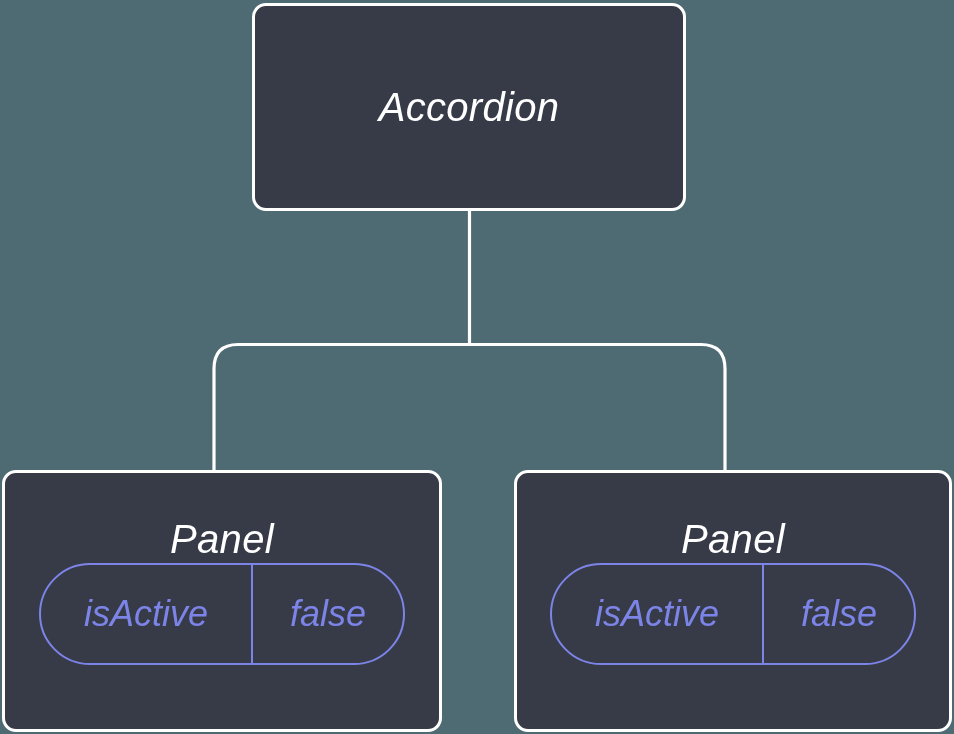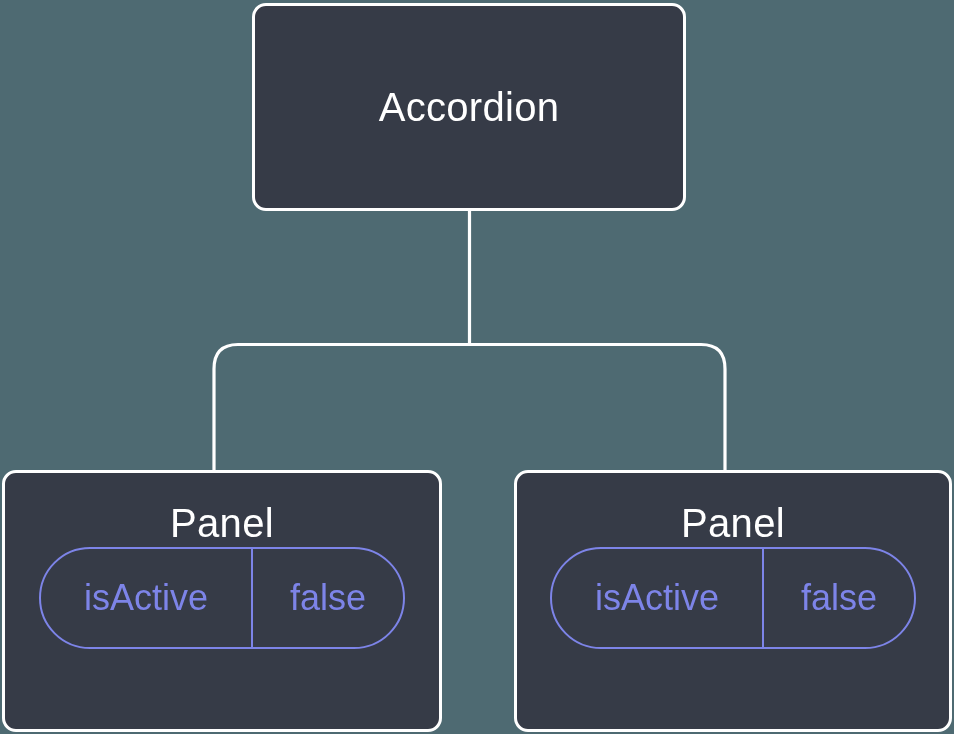--- a/index.html
+++ b/index.html
@@ -8,20 +8,21 @@
     width: 954px;
     height: 734px;
     overflow: hidden;
     background: var(--background, #4e6a72);
     font-family: "Liberation Sans", "DejaVu Sans", sans-serif;
   }
   .stage {
     position: relative;
     width: 954px;
     height: 734px;
+    font-style: italic;
   }
   .connectors {
     position: absolute;
     left: 0;
     top: 0;
     width: 954px;
     height: 734px;
     pointer-events: none;
   }
   .connectors path {
@@ -51,21 +52,21 @@
     top: 3px;
     width: 434px;
     height: 208px;
     justify-content: center;
   }
   .panel-node {
     top: 470px;
     height: 262px;
   }
   .panel-node .node-label {
-    margin-top: 26px;
+    margin-top: 42px;
     line-height: 48px;
   }
   .panel-left {
     left: 2px;
     width: 440px;
   }
   .panel-right {
     left: 514px;
     width: 438px;
   }

